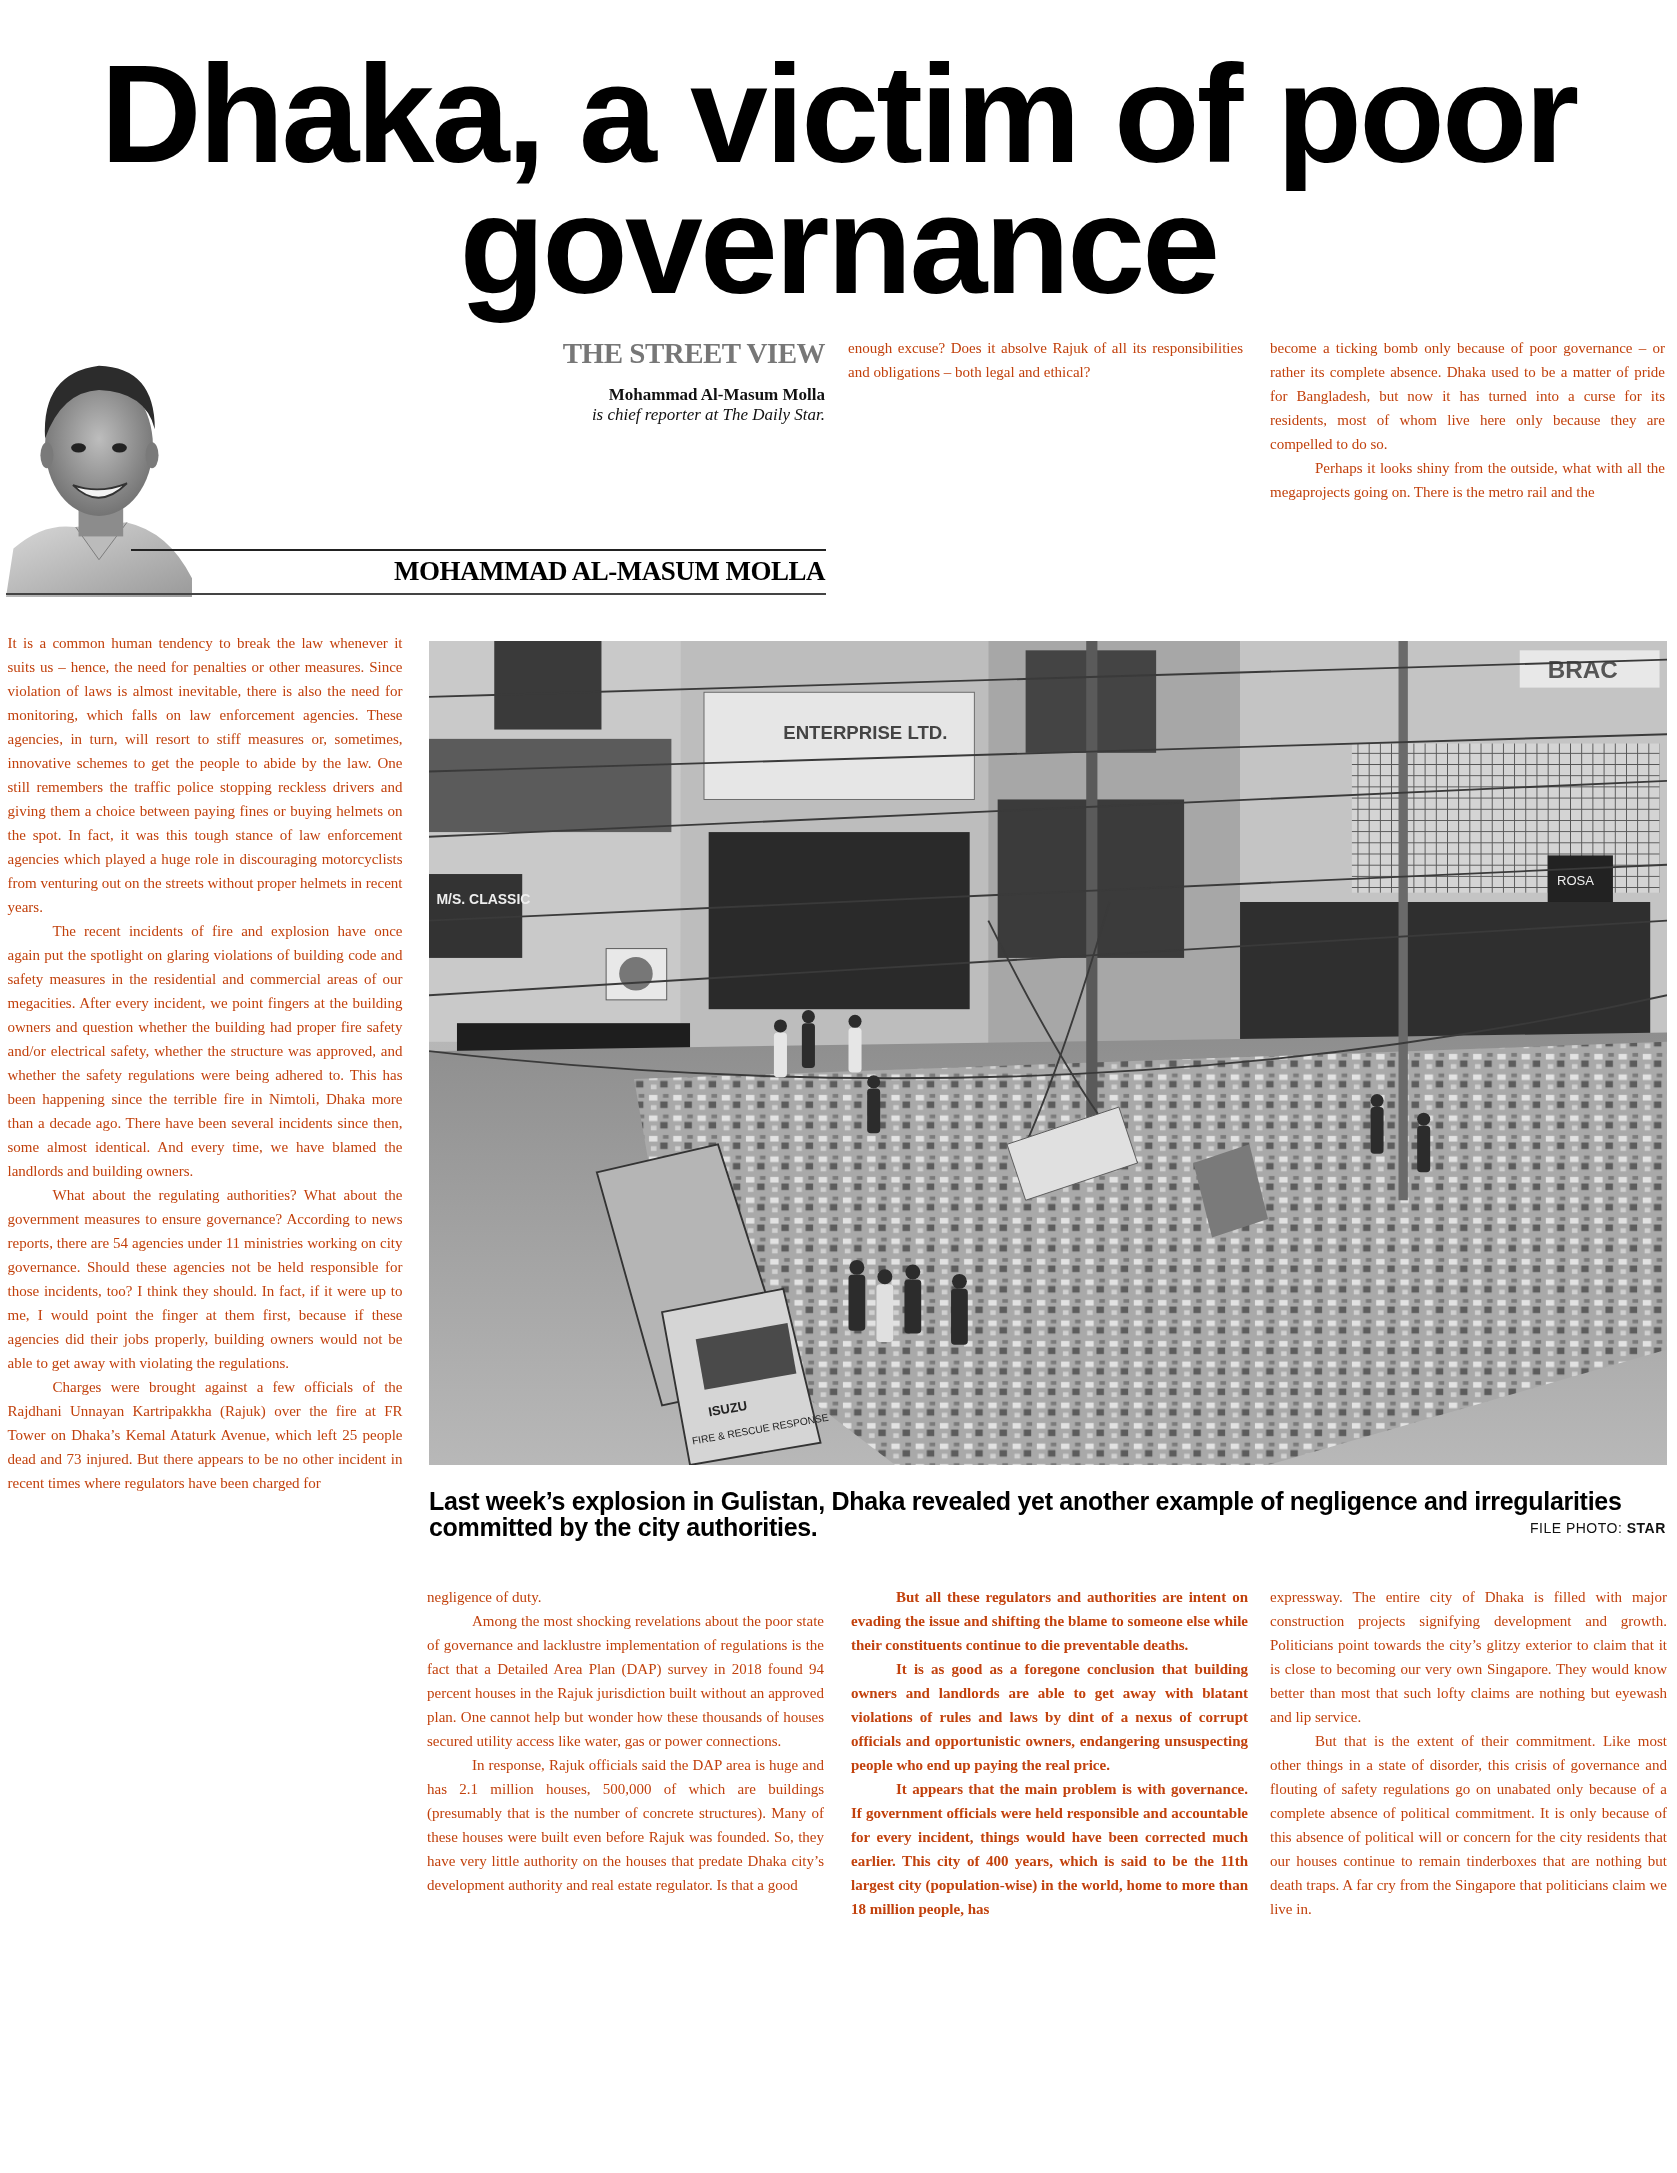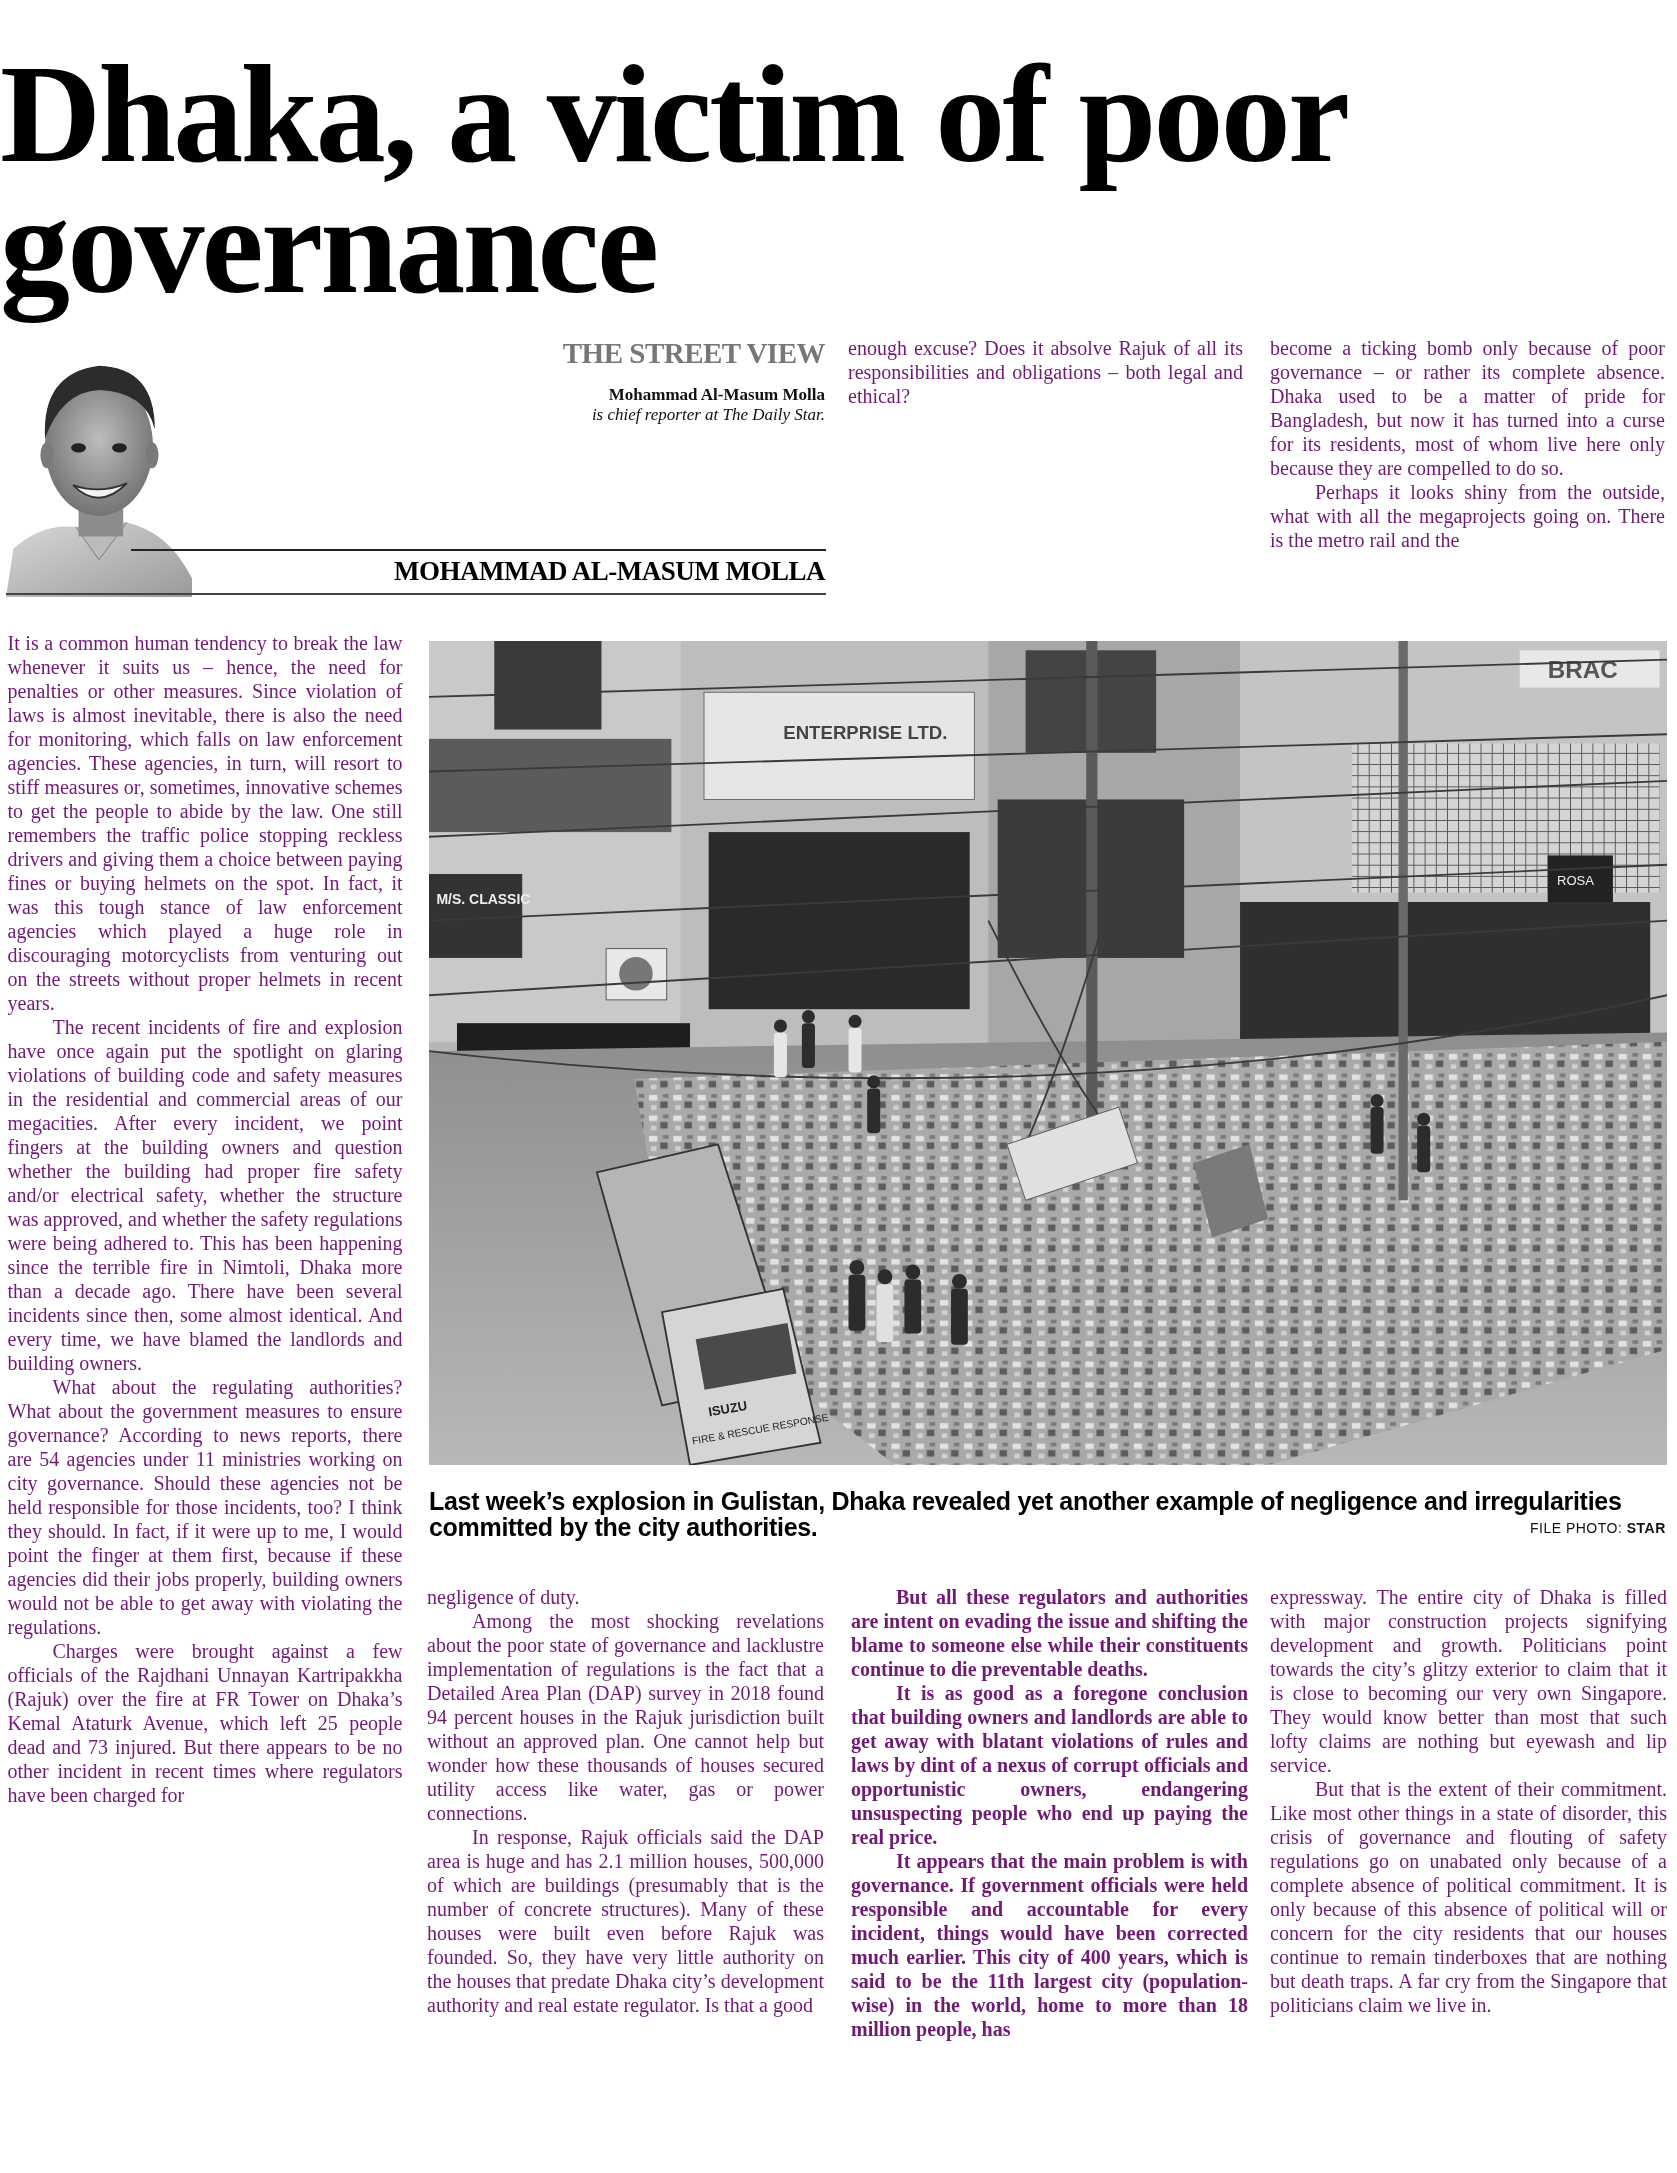--- a/index.html
+++ b/index.html
@@ -1,21 +1,21 @@
 <!DOCTYPE html>
 <html style="font-size:15px"><head>
 <meta charset="utf-8">
 <style>
   * { box-sizing: border-box; margin: 0; padding: 0; }
   html, body { width: 1677px; height: 2174px; background: #ffffff; overflow: hidden; }
   body { position: relative; font-family: "Liberation Serif", "DejaVu Serif", serif; color: #111; }
 
   .headline {
     position: absolute; left: 0; top: 48px; width: 1677px;
-    font-family: Liberation Serif, serif; font-weight: bold;
+    text-align: center; font-family: Liberation Sans, sans-serif; font-weight: bold;
     font-size: 140px; line-height: 131px; letter-spacing: -2.8px; color: #000;
   }
   .headline span { display: block; }
 
   .portrait {
     position: absolute; left: 5.6px; top: 336px; width: 186px; height: 261px; overflow: hidden;
   }
   .portrait svg { width: 100%; height: 100%; display: block; }
 
   .column-label {
@@ -30,22 +30,22 @@
   .bio .role { font-style: italic; display: block; }
 
   .rule-top { position: absolute; left: 131px; width: 695px; top: 549px; height: 1.9px; background: #222; }
   .rule-bottom { position: absolute; left: 5.6px; width: 820px; top: 593px; height: 1.9px; background: #444; }
   .byline {
     position: absolute; right: 852px; top: 556px; font-size: 27px; font-weight: bold;
     letter-spacing: -0.5px; color: #000;
   }
 
   .col {
-    position: absolute; font-size: 20px; line-height: 24px; text-align: justify;
-    hyphens: none; color: #701a75;
+    position: absolute; font-size: 15px; line-height: 24px; text-align: justify;
+    hyphens: none; color: #c2410c;
   }
   .col p { text-indent: 0; }
   .col p.indent { text-indent: 45px; }
   .col p.cont { text-indent: 0; }
 
   #col-top-2 { left: 848px; top: 336px; width: 395px; }
   #col-top-3 { left: 1270px; top: 336px; width: 395px; }
   #col-left { left: 7.5px; top: 631px; width: 395px; }
   #col-b1 { left: 427px; top: 1585px; width: 397px; }
   #col-b2 { left: 851px; top: 1585px; width: 397px; font-weight: bold; }

